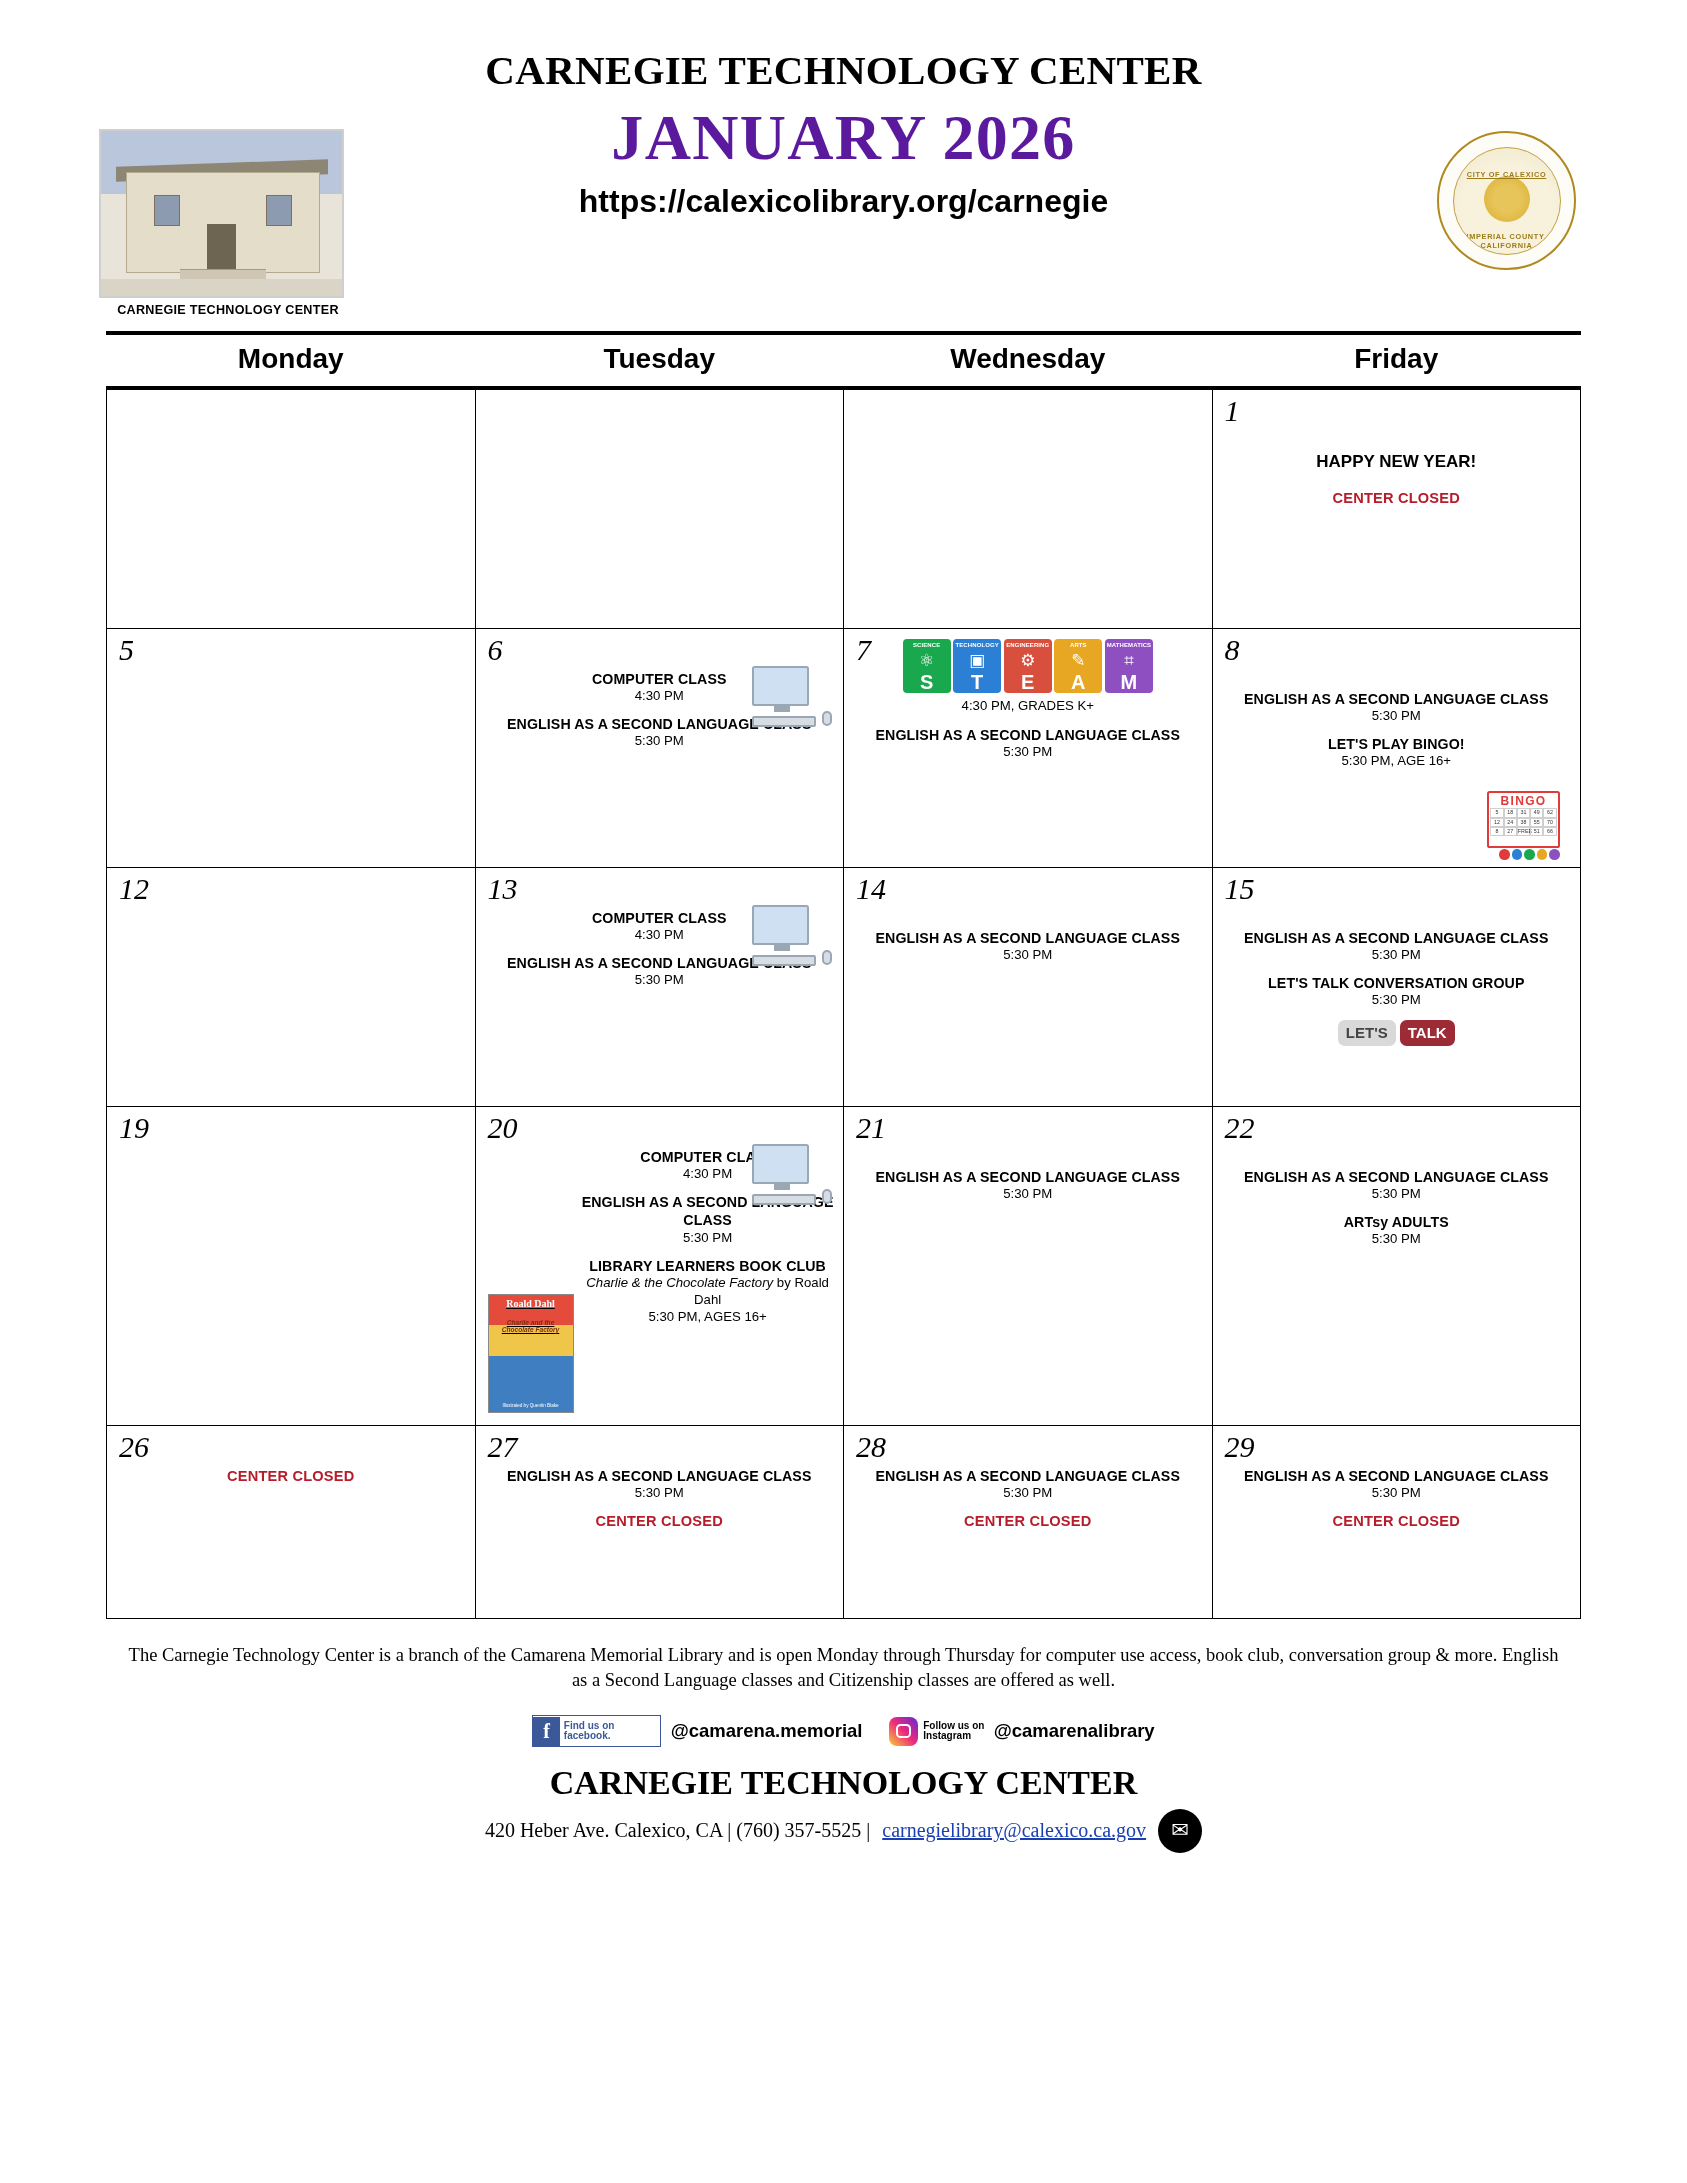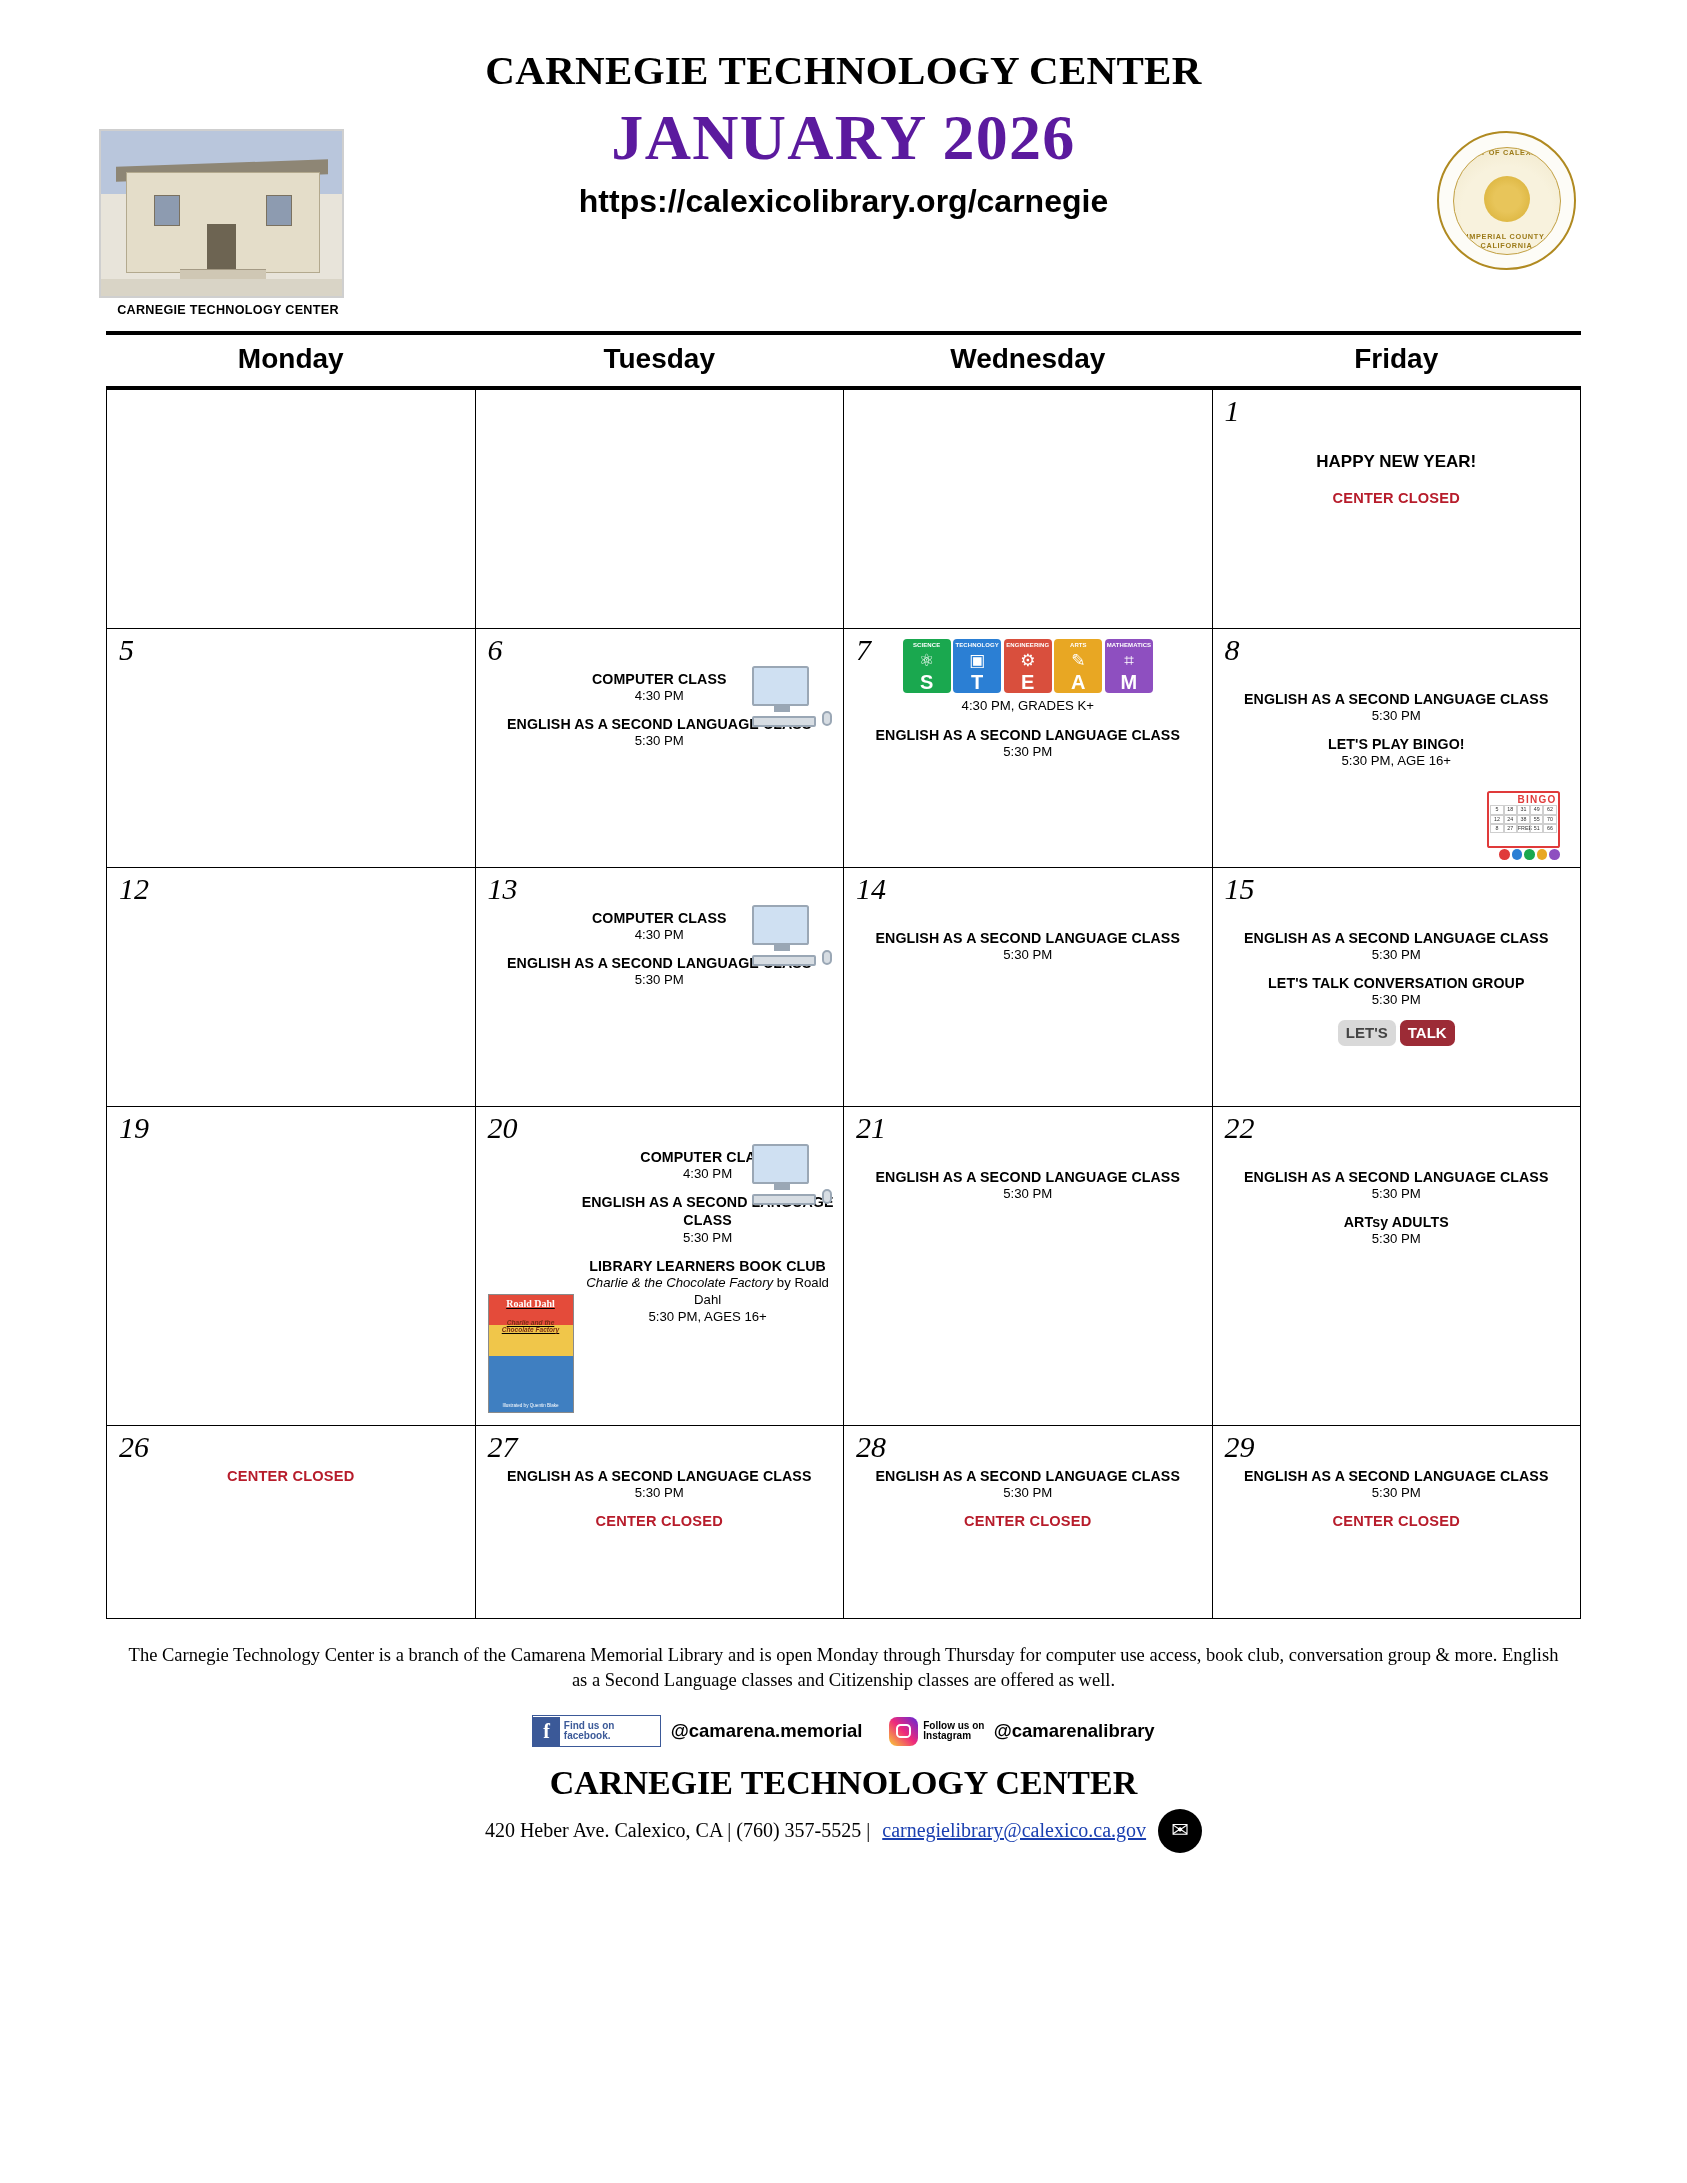--- a/index.html
+++ b/index.html
@@ -155,21 +155,21 @@
   }
   .seal-text-top, .seal-text-bot {
     position: absolute;
     left: 0; right: 0;
     text-align: center;
     font-size: 7.3px;
     font-weight: bold;
     color: #9c7b19;
     letter-spacing: 0.7px;
   }
-  .seal-text-top { top: 0; }
+  .seal-text-top { top: 22px; text-decoration: underline; }
   .seal-text-bot { bottom: 4px; margin-top: 36px; }
 
   
   .cal-wrap {
     margin: 0 106px;
     width: 1475px;
   }
   .top-rule {
     border-top: 4.6px solid #000;
     margin-bottom: 0;
@@ -331,24 +331,24 @@
     border-radius: 2.6px;
     box-sizing: border-box;
     display: flex;
     flex-wrap: wrap;
     align-content: flex-start;
     padding: 1.3px;
     overflow: hidden;
   }
   .bingo-card .b-top {
     width: 100%;
-    font-size: 10px;
+    font-size: 12px;
     font-weight: bold;
     color: #e03a3a;
-    text-align: right;
+    text-align: center;
     letter-spacing: 1.3px;
   }
   .bingo-card .b-cell {
     width: 20%;
     height: 9.3px;
     font-size: 5.3px;
     text-align: center;
     color: #333;
     border: 0.7px solid #cfcfcf;
     box-sizing: border-box;

